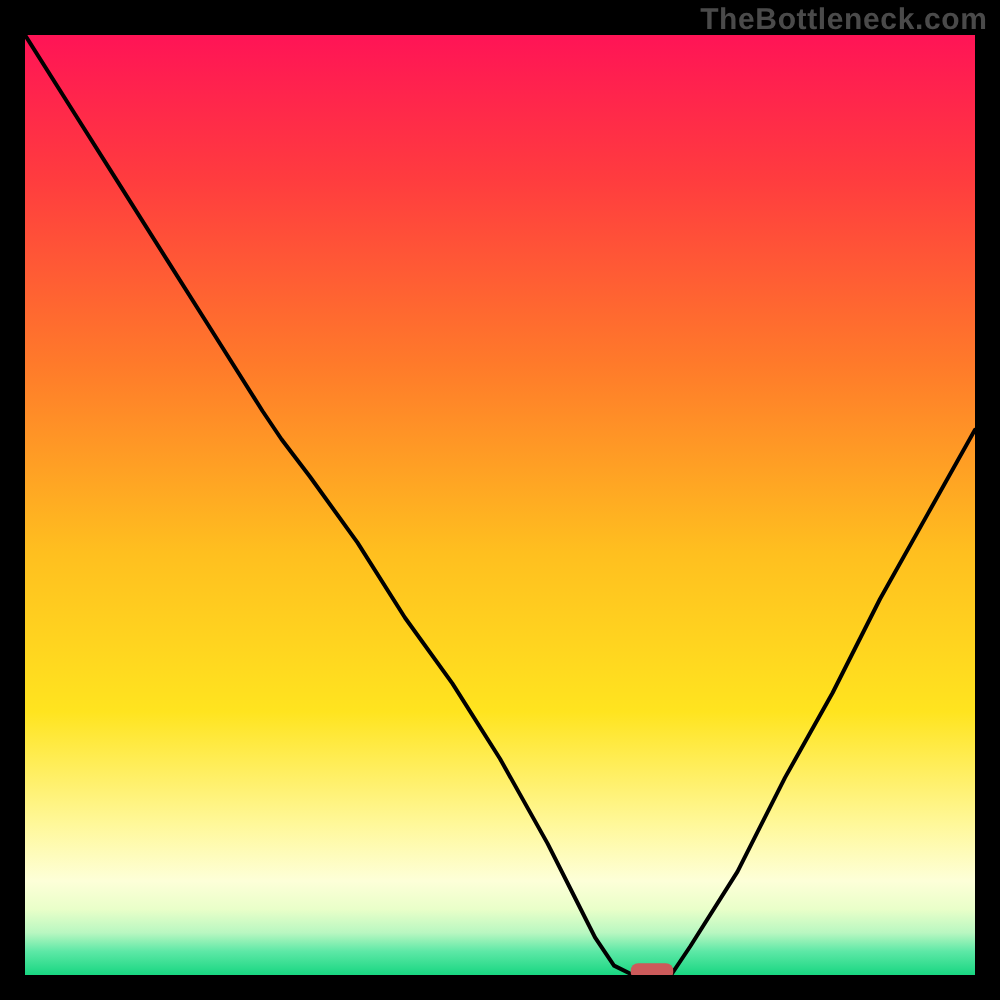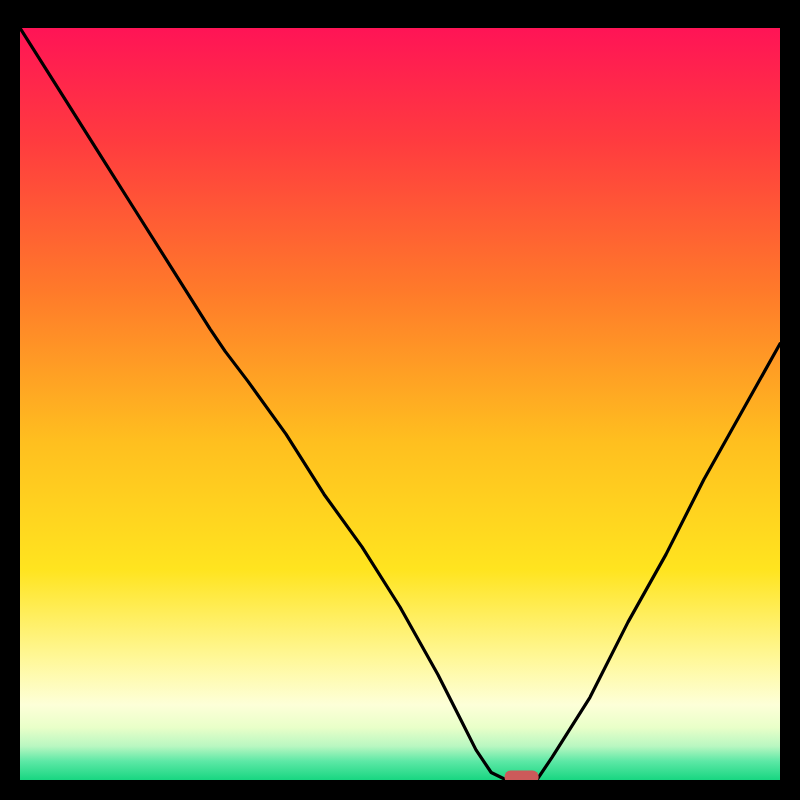--- a/index.html
+++ b/index.html
@@ -37,20 +37,21 @@
   .plot svg {
     display: block;
     width: 100%;
     height: 100%;
   }
 </style>
 </head>
 <body>
 
 <div class="frame">
+  <div class="watermark">TheBottleneck.com</div>
 
   <div class="plot">
     <svg viewBox="0 0 760 752" preserveAspectRatio="none">
       <defs>
         <linearGradient id="bg-grad" x1="0" y1="0" x2="0" y2="1">
         <stop offset="0.00%" stop-color="#ff1456"></stop>
             <stop offset="15.00%" stop-color="#ff3b3f"></stop>
             <stop offset="35.00%" stop-color="#ff7a2a"></stop>
             <stop offset="55.00%" stop-color="#ffbf1f"></stop>
             <stop offset="72.00%" stop-color="#ffe41f"></stop>

